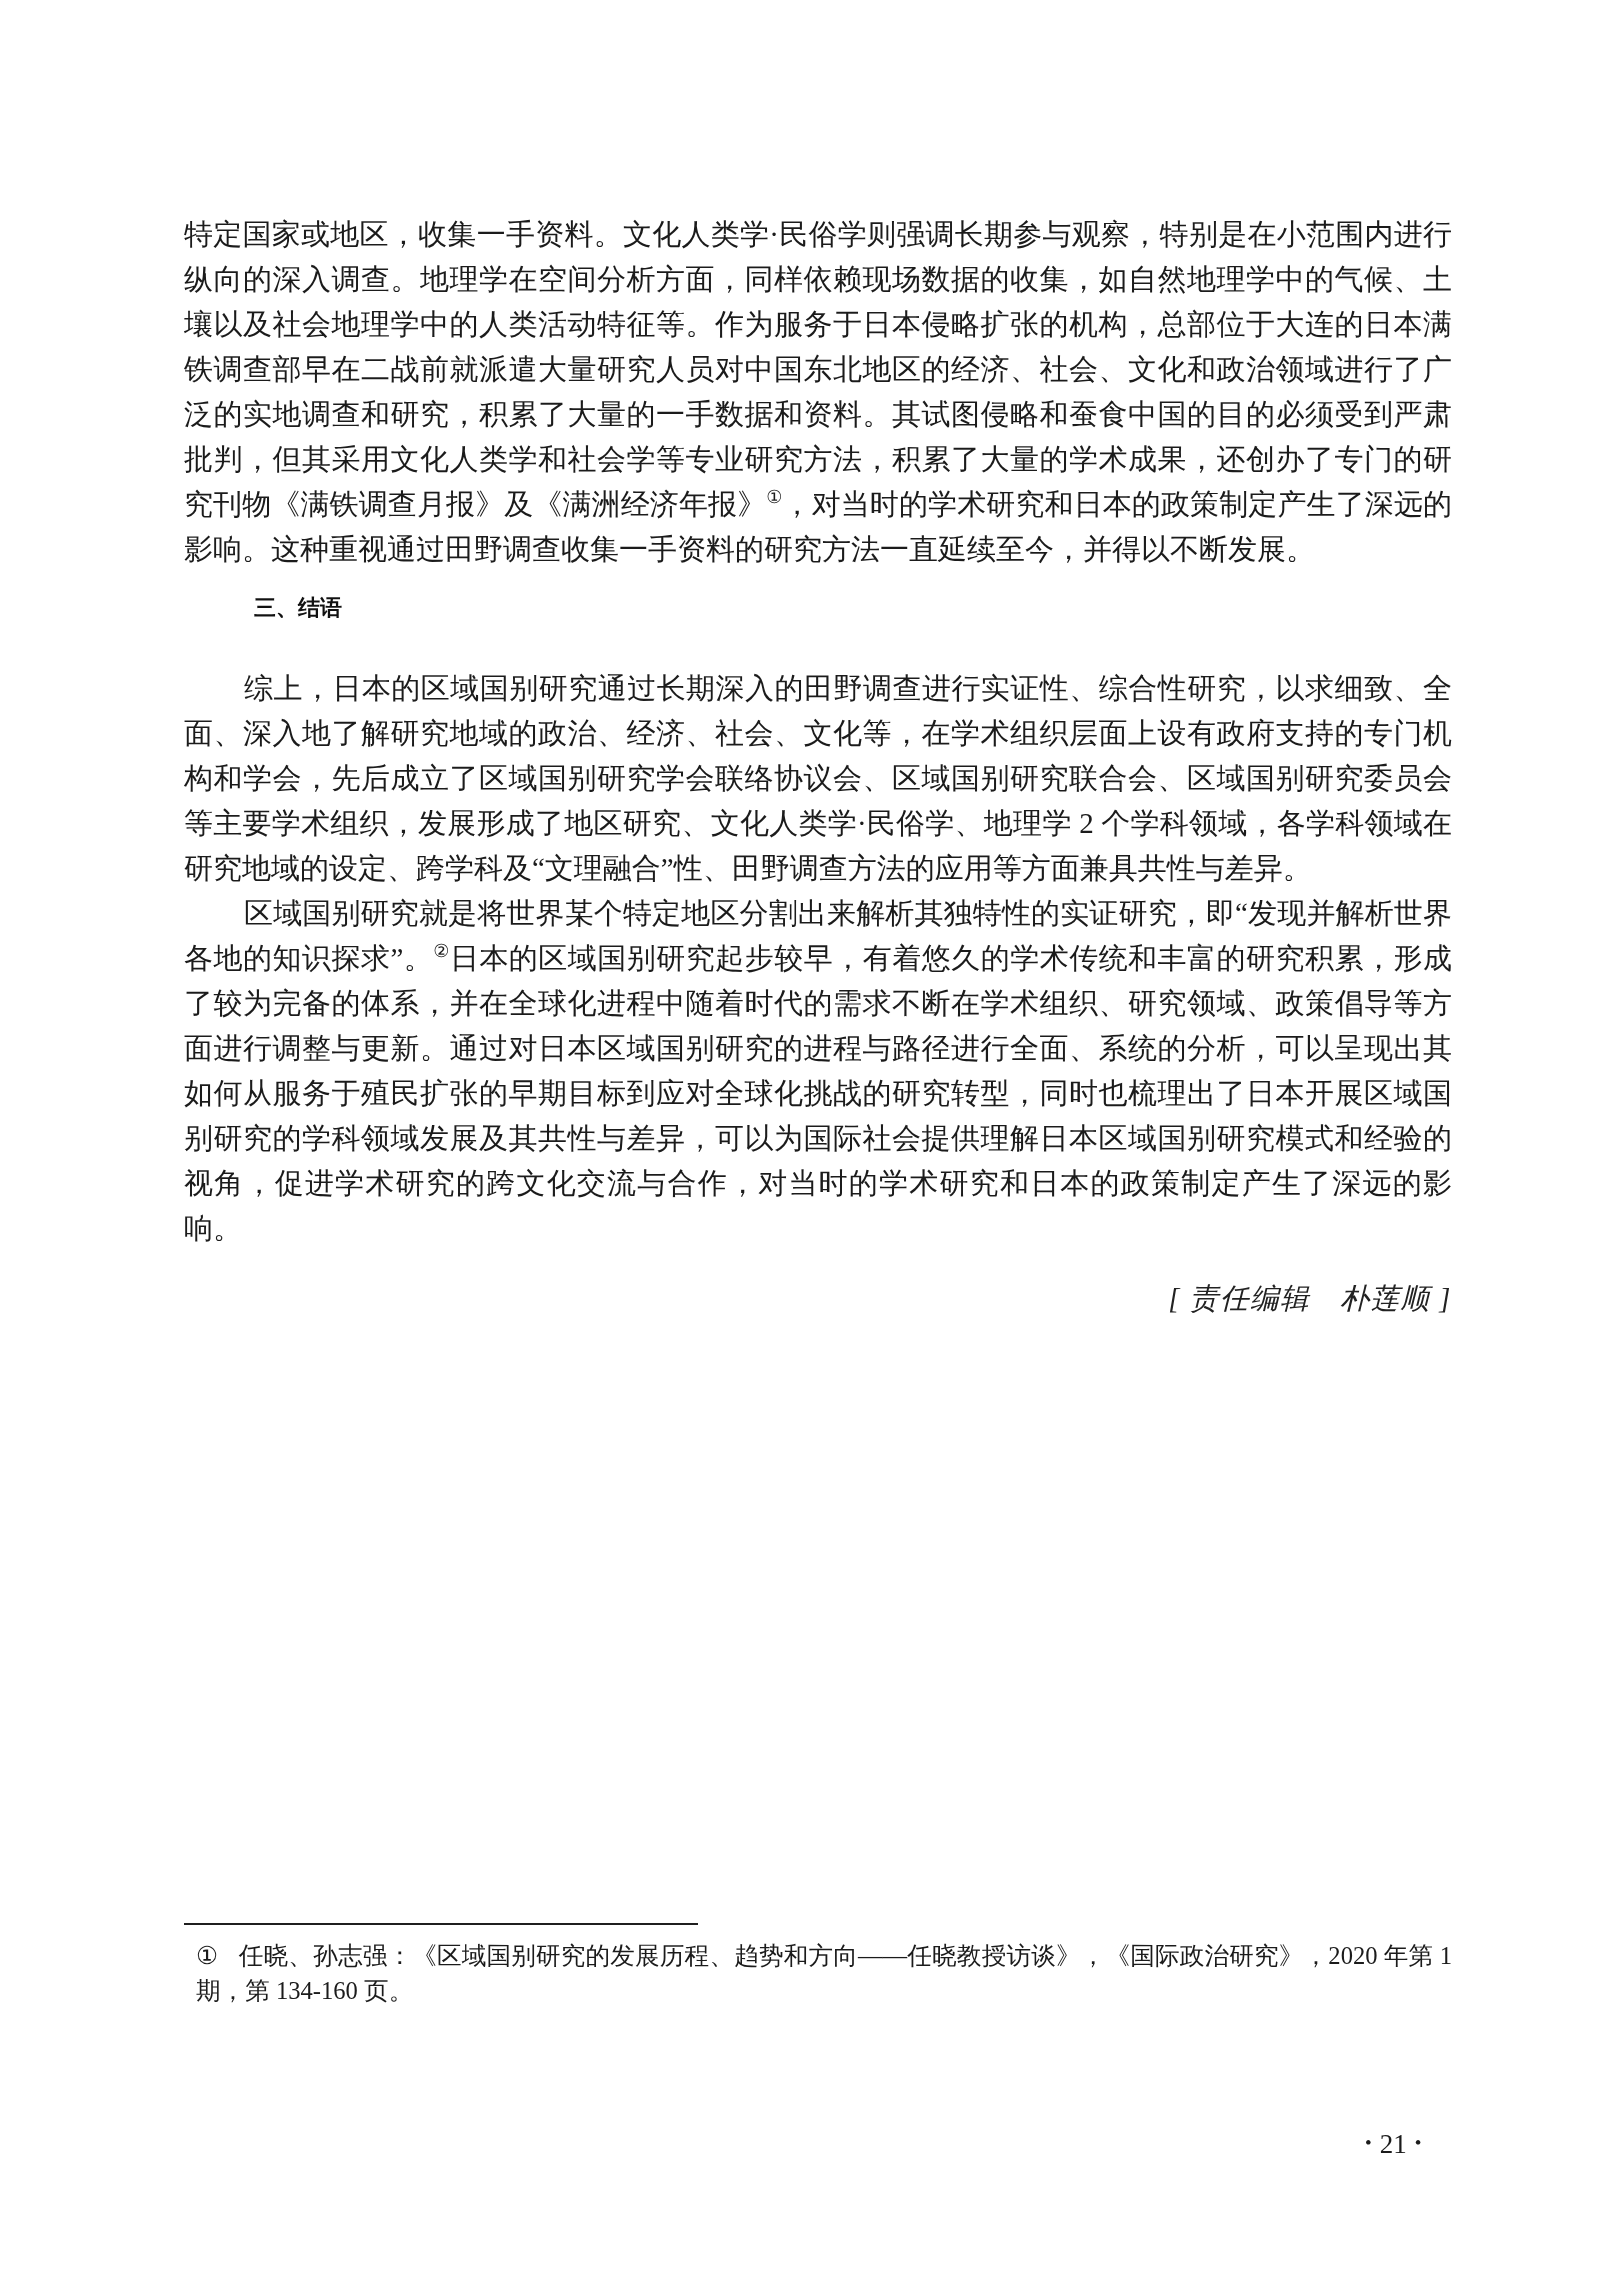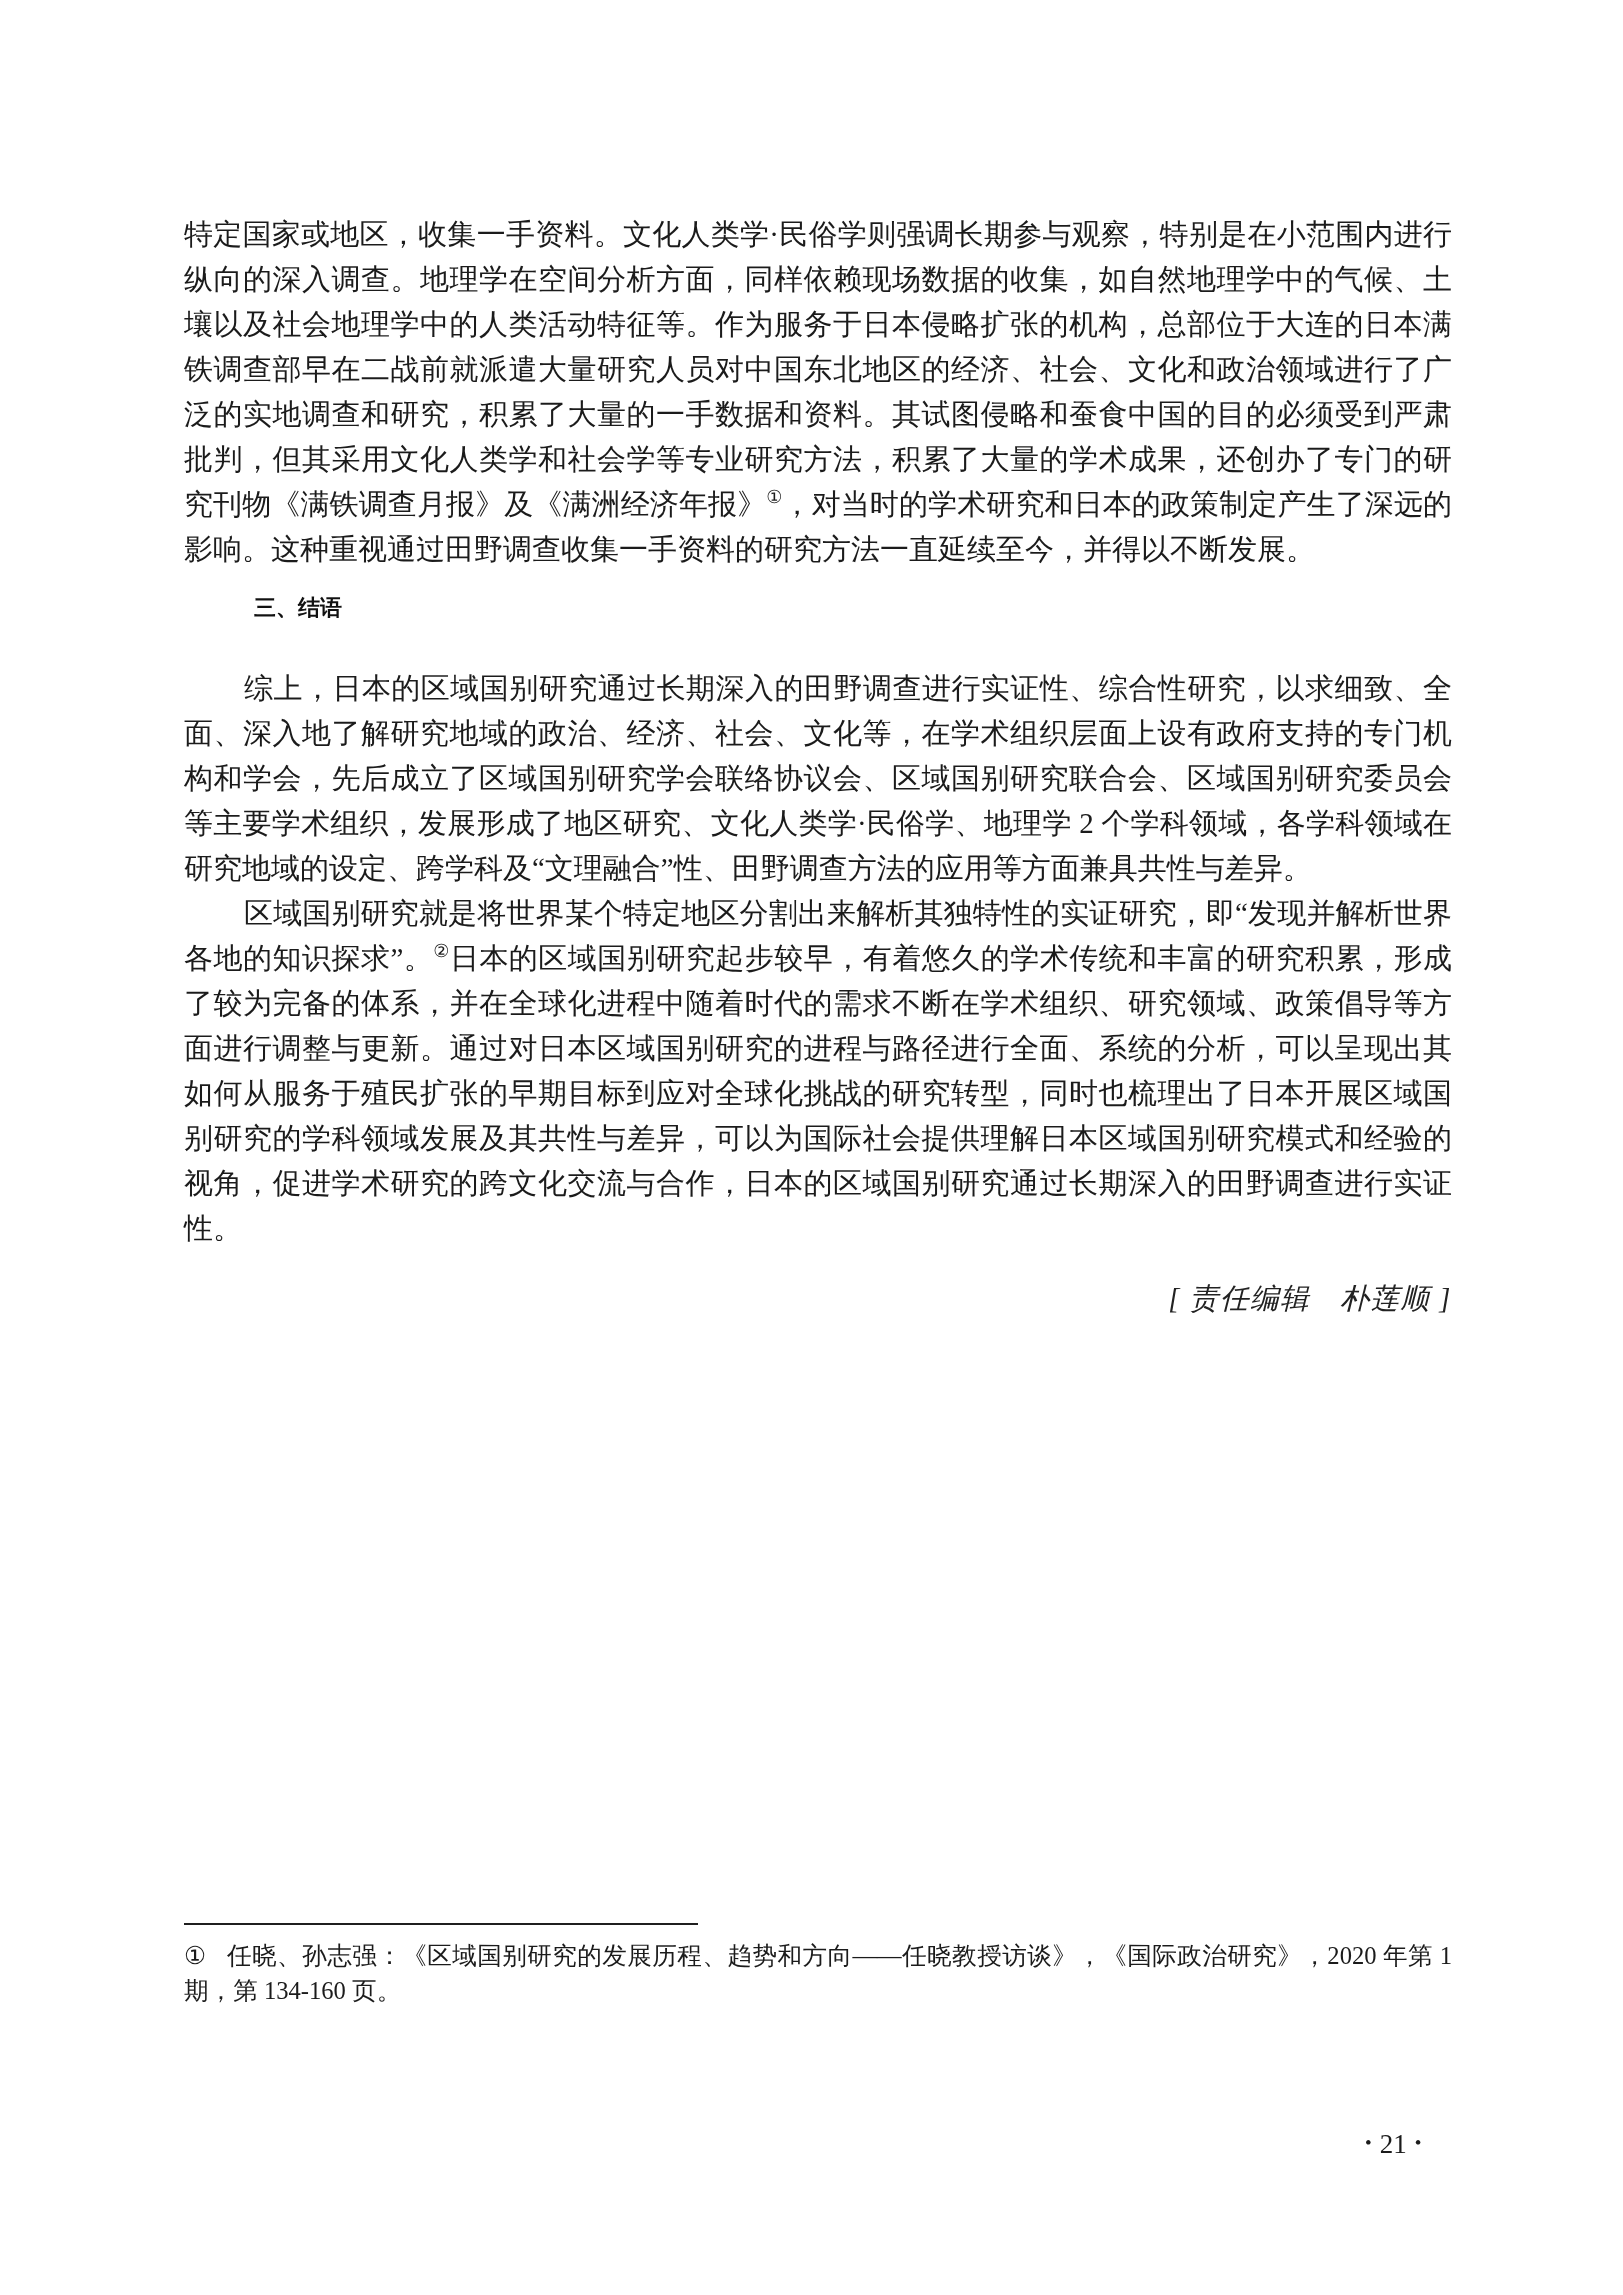--- a/index.html
+++ b/index.html
@@ -65,21 +65,21 @@
     text-align: justify;
     text-justify: inter-ideograph;
   }
   .fn-rule {
     width: 514px;
     height: 2.4px;
     background: #1f1f1f;
     margin: 0 0 12.7px 0;
   }
   .footnote {
-    margin: 0 0 11px 0;
+    margin: 0 0 11px 12px;
   }
   .fn-marker {
     display: inline-block;
     margin-right: 20.6px;
   }
   .page-number {
     position: absolute;
     top: 2129px;
     left: 1365px;
     font-size: 27px;
@@ -100,21 +100,21 @@
 <div class="page">
 
   <div class="article-body">
 
     <p class="body-p no-indent"><span>特定国家或地区，收集一手资料。文化人类学·民俗学则强调长期参与观察，特别是在小范围内进行纵向的深入调查。地理学在空间分析方面，同样依赖现场数据的收集，如自然地理学中的气候、土壤以及社会地理学中的人类活动特征等。作为服务于日本侵略扩张的机构，总部位于大连的日本满铁调查部早在二战前就派遣大量研究人员对中国东北地区的经济、社会、文化和政治领域进行了广泛的实地调查和研究，积累了大量的一手数据和资料。其试图侵略和蚕食中国的目的必须受到严肃批判，但其采用文化人类学和社会学等专业研究方法，积累了大量的学术成果，还创办了专门的研究刊物《满铁调查月报》及《满洲经济年报》</span><sup class="fnref">①</sup><span>，对当时的学术研究和日本的政策制定产生了深远的影响。这种重视通过田野调查收集一手资料的研究方法一直延续至今，并得以不断发展。</span></p>
 
     <h2 class="section-heading">三、结语</h2>
 
     <p class="body-p"><span>综上，日本的区域国别研究通过长期深入的田野调查进行实证性、综合性研究，以求细致、全面、深入地了解研究地域的政治、经济、社会、文化等，在学术组织层面上设有政府支持的专门机构和学会，先后成立了区域国别研究学会联络协议会、区域国别研究联合会、区域国别研究委员会等主要学术组织，发展形成了地区研究、文化人类学·民俗学、地理学 2 个学科领域，各学科领域在研究地域的设定、跨学科及“文理融合”性、田野调查方法的应用等方面兼具共性与差异。</span></p>
 
-    <p class="body-p"><span>区域国别研究就是将世界某个特定地区分割出来解析其独特性的实证研究，即“发现并解析世界各地的知识探求”。</span><sup class="fnref">②</sup><span>日本的区域国别研究起步较早，有着悠久的学术传统和丰富的研究积累，形成了较为完备的体系，并在全球化进程中随着时代的需求不断在学术组织、研究领域、政策倡导等方面进行调整与更新。通过对日本区域国别研究的进程与路径进行全面、系统的分析，可以呈现出其如何从服务于殖民扩张的早期目标到应对全球化挑战的研究转型，同时也梳理出了日本开展区域国别研究的学科领域发展及其共性与差异，可以为国际社会提供理解日本区域国别研究模式和经验的视角，促进学术研究的跨文化交流与合作，日本的区域国别研究通过长期深入的田野调查进行实证性。</span></p>
+    <p class="body-p"><span>区域国别研究就是将世界某个特定地区分割出来解析其独特性的实证研究，即“发现并解析世界各地的知识探求”。</span><sup class="fnref">②</sup><span>日本的区域国别研究起步较早，有着悠久的学术传统和丰富的研究积累，形成了较为完备的体系，并在全球化进程中随着时代的需求不断在学术组织、研究领域、政策倡导等方面进行调整与更新。通过对日本区域国别研究的进程与路径进行全面、系统的分析，可以呈现出其如何从服务于殖民扩张的早期目标到应对全球化挑战的研究转型，同时也梳理出了日本开展区域国别研究的学科领域发展及其共性与差异，可以为国际社会提供理解日本区域国别研究模式和经验的视角，促进学术研究的跨文化交流与合作，对当时的学术研究和日本的政策制定产生了深远的影响。</span></p>
 
     <p class="editor-credit">[ 责任编辑　朴莲顺 ]</p>
 
   </div>
 
   <div class="footnotes">
     <div class="fn-rule"></div>
 
     <p class="footnote"><span class="fn-marker">①</span><span>任晓、孙志强：《区域国别研究的发展历程、趋势和方向——任晓教授访谈》，《国际政治研究》，2020 年第 1 期，第 134-160 页。</span></p>
 

